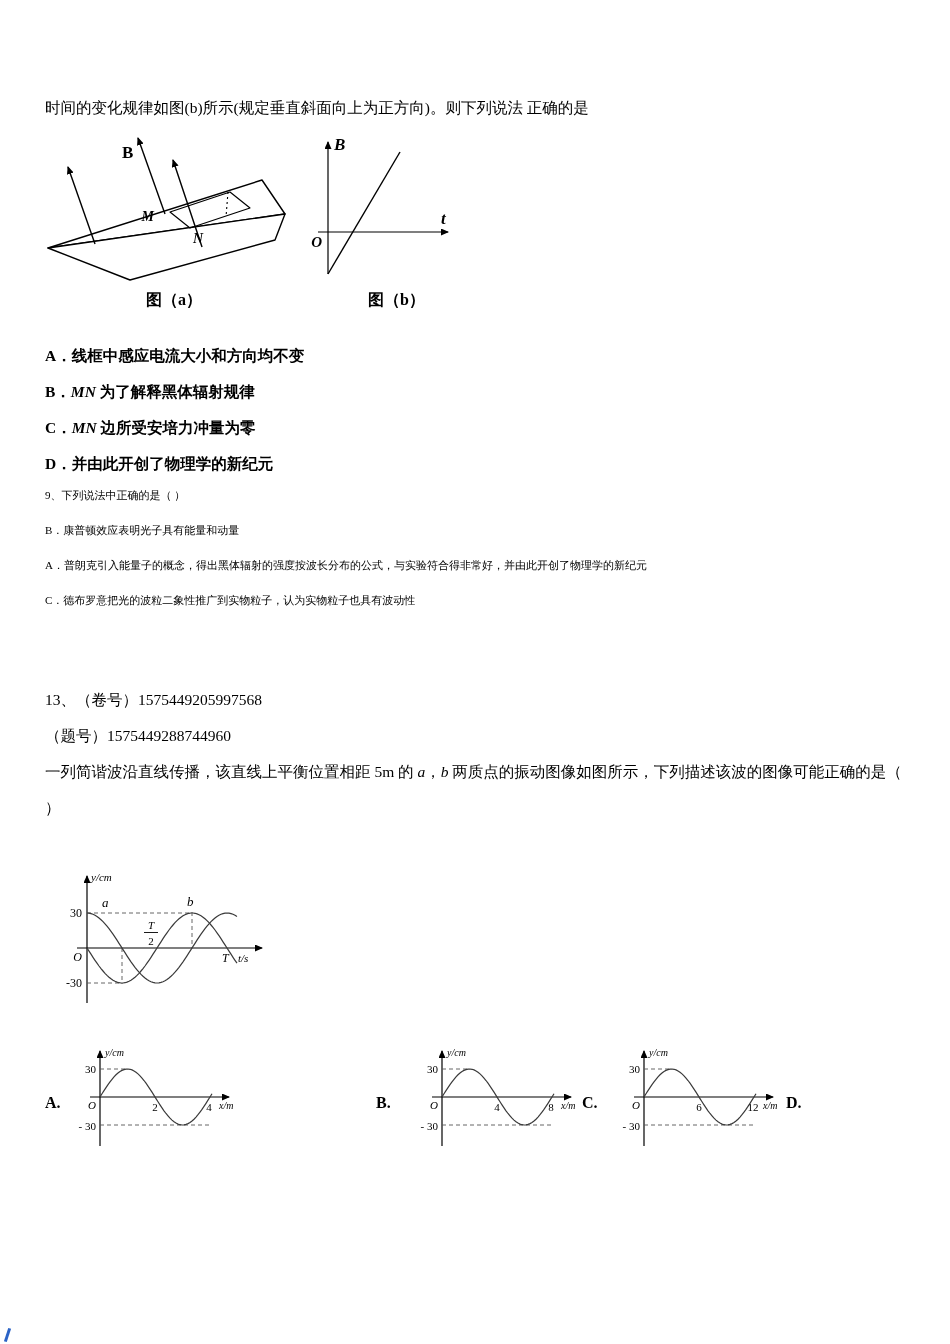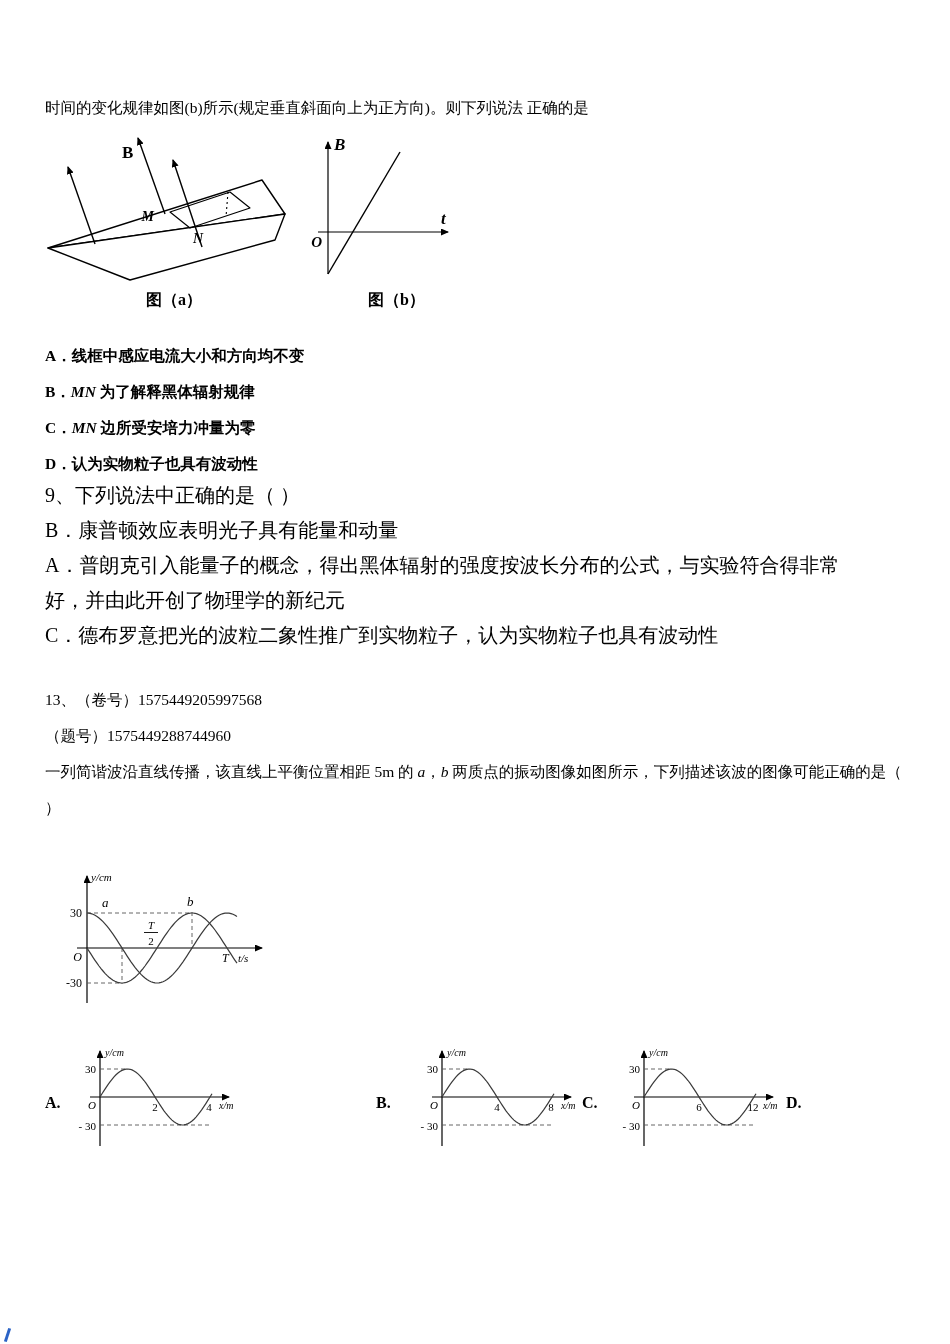--- a/index.html
+++ b/index.html
@@ -8,21 +8,21 @@
     position:relative; width:950px; height:1344px; background:#fff;
     font-family:"Liberation Serif","DejaVu Serif",serif; color:#000; overflow:hidden;
   }
   .abs { position:absolute; }
   .txt { font-size:15.5px; line-height:22px; }
   .cap { position:absolute; font-weight:bold; font-size:16px; }
   .lat { font-style:italic;margin-top:12px; }
   .q8block { position:absolute; left:45px; top:338px; width:860px;font-weight:bold; }
   .q8block p { font-size:15.5px; line-height:36px; }
   .q9block { position:absolute; left:45px; top:478px; width:812px; }
-  .q9block p { font-size:20px; line-height:35px; }
+  .q9block p { font-size:11px; line-height:35px; }
   .q10block { position:absolute; left:45px; top:682px; width:862px; }
   .q10block p { font-size:15.5px; line-height:36px; }
   .optletter { position:absolute; font-weight:bold; font-size:16px; }
   .straymark { position:absolute; left:6px; top:1328px; width:3px; height:14px;
                transform:rotate(18deg); }
   svg { position:absolute; overflow:visible; }
   svg text { font-family:"Liberation Serif","DejaVu Serif",serif; fill:#000; }
   .face { fill:#fff; stroke:#000; stroke-width:1.4; stroke-linejoin:round; }
   .loop { fill:none; stroke:#000; stroke-width:1.2; stroke-linejoin:round; }
   .ax   { stroke:#000; stroke-width:1.2; fill:none; }
@@ -67,21 +67,21 @@
     <text class="it bd" x="36" y="18" font-size="17">B</text>
     <text class="it bd" x="143" y="92" font-size="17">t</text>
     <text class="it bd" x="24" y="115" font-size="15" text-anchor="end">O</text>
   </svg>
   <div class="cap" style="left:344px; top:290px;margin-left:24px;">图（b）</div>
 
   <div class="q8block">
     <p><span>A．</span><i class="lat"></i><span>线框中感应电流大小和方向均不变</span></p>
     <p><span>B．</span><i class="lat">MN</i><span> 为了解释黑体辐射规律</span></p>
     <p><span>C．</span><i class="lat">MN</i><span> 边所受安培力冲量为零</span></p>
-    <p><span>D．</span><i class="lat"></i><span>认为实物粒子也具有波动性</span></p>
+    <p><span>D．</span><i class="lat"></i><span>并由此开创了物理学的新纪元</span></p>
   </div>
 
   <div class="q9block">
     <p>9、下列说法中正确的是（      ）</p>
     <p>B．康普顿效应表明光子具有能量和动量</p>
     <p>A．普朗克引入能量子的概念，得出黑体辐射的强度按波长分布的公式，与实验符合得非常好，并由此开创了物理学的新纪元</p>
     <p>C．德布罗意把光的波粒二象性推广到实物粒子，认为实物粒子也具有波动性</p>
   </div>
 
   <div class="q10block">

